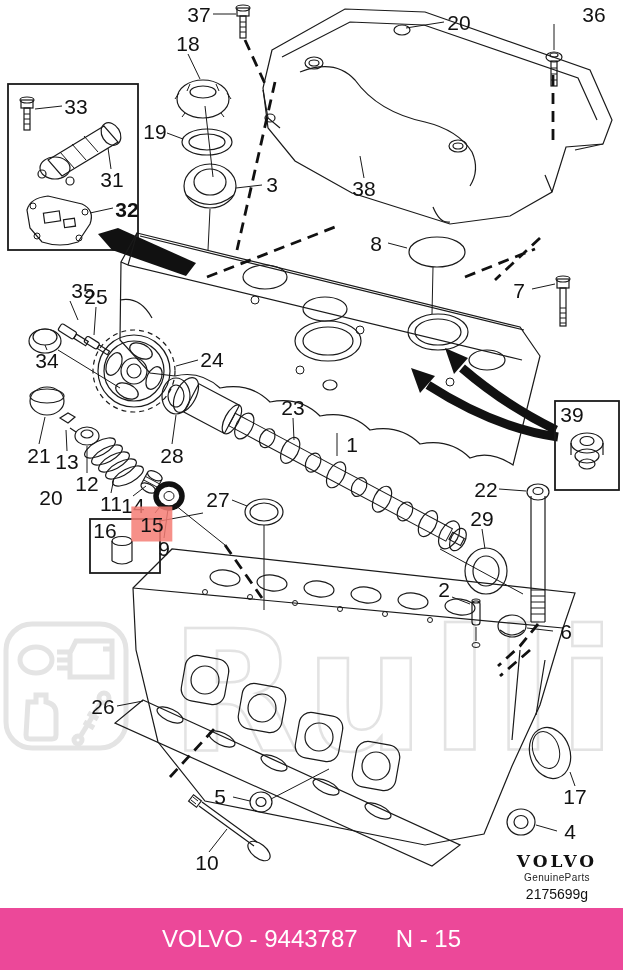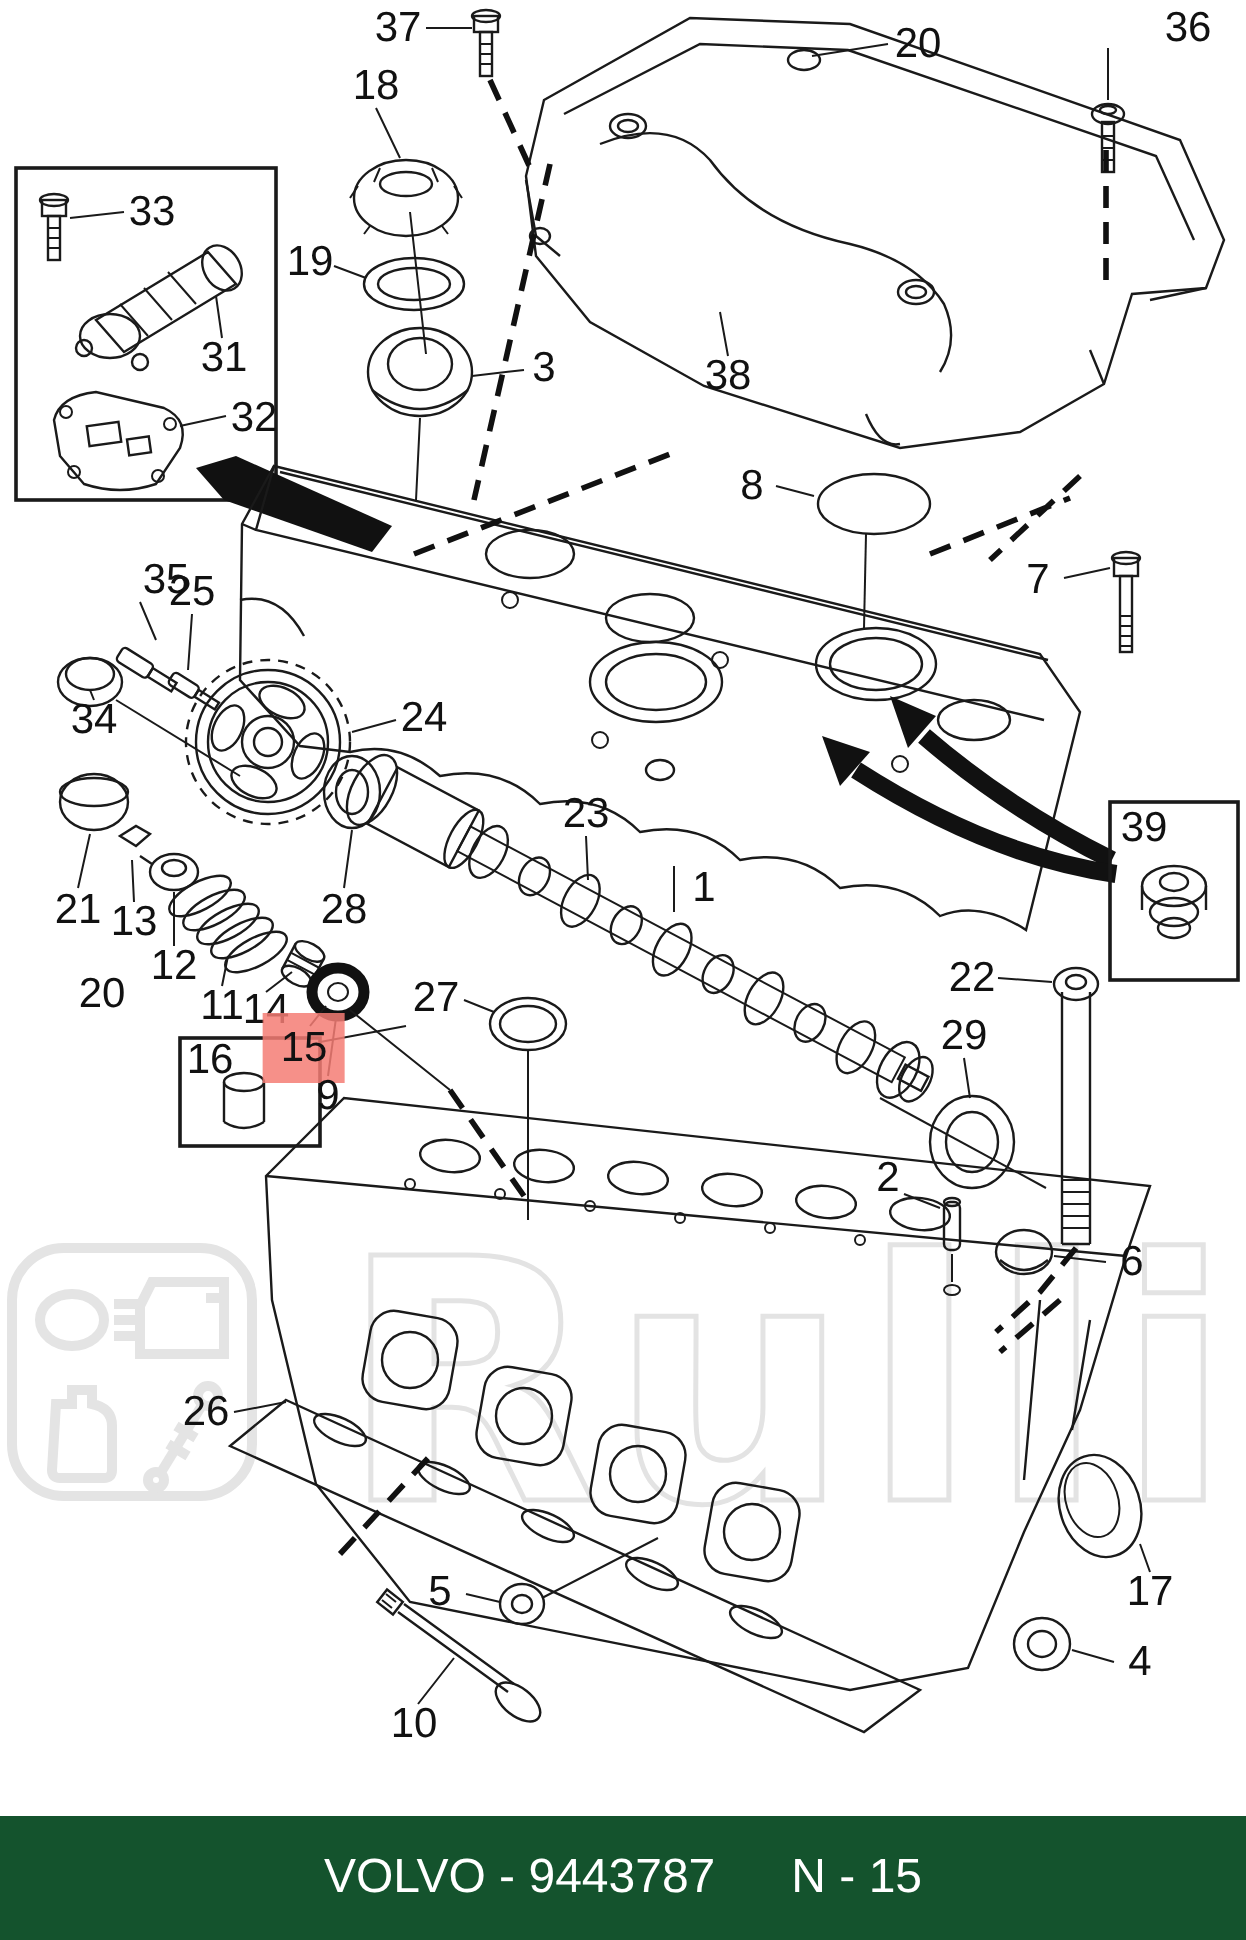--- a/index.html
+++ b/index.html
@@ -337,21 +337,21 @@
 
   <div class="labels">
       <div class="part-label" style="left: 199px; top: 14px;">37</div>
       <div class="part-label" style="left: 188px; top: 43px;">18</div>
       <div class="part-label" style="left: 459px; top: 22px;">20</div>
       <div class="part-label" style="left: 554px; top: 14px; margin-left: 40px;">36</div>
       <div class="part-label" style="left: 76px; top: 106px;">33</div>
       <div class="part-label" style="left: 155px; top: 131px;">19</div>
       <div class="part-label" style="left: 112px; top: 179px;">31</div>
       <div class="part-label" style="left: 272px; top: 184px;">3</div>
-      <div class="part-label" style="left: 127px; top: 209px;">32</div>
+      <div class="part-label" style="left: 127px; top: 209px; font-weight: bold;">32</div>
       <div class="part-label" style="left: 364px; top: 188px;">38</div>
       <div class="part-label" style="left: 376px; top: 243px;">8</div>
       <div class="part-label" style="left: 69px; top: 290px; margin-left: 14px;">35</div>
       <div class="part-label" style="left: 96px; top: 296px;">25</div>
       <div class="part-label" style="left: 519px; top: 290px;">7</div>
       <div class="part-label" style="left: 47px; top: 360px;">34</div>
       <div class="part-label" style="left: 212px; top: 359px;">24</div>
       <div class="part-label" style="left: 293px; top: 407px;">23</div>
       <div class="part-label" style="left: 572px; top: 414px;">39</div>
       <div class="part-label" style="left: 352px; top: 444px;">1</div>
@@ -370,18 +370,23 @@
       <div class="part-label" style="left: 164px; top: 548px;">9</div>
       <div class="part-label" style="left: 444px; top: 589px;">2</div>
       <div class="part-label" style="left: 566px; top: 631px;">6</div>
       <div class="part-label" style="left: 103px; top: 706px;">26</div>
       <div class="part-label" style="left: 220px; top: 796px;">5</div>
       <div class="part-label" style="left: 575px; top: 796px;">17</div>
       <div class="part-label" style="left: 570px; top: 831px;">4</div>
       <div class="part-label" style="left: 207px; top: 862px;">10</div>
     </div>
 
-
-  <div class="footer" style="background: #14532d; color: rgb(255, 255, 255);">
+  <div class="brand">
+    <div class="logo">VOLVO</div>
+    <div class="tagline">GenuineParts</div>
+    <div class="dwg">2175699g</div>
+  </div>
+
+  <div class="footer" style="background: #ec4899; color: rgb(255, 255, 255);">
     <span>VOLVO - 9443787</span>
     <span>N - 15</span>
   </div>
 </div>
 
 </body></html>

